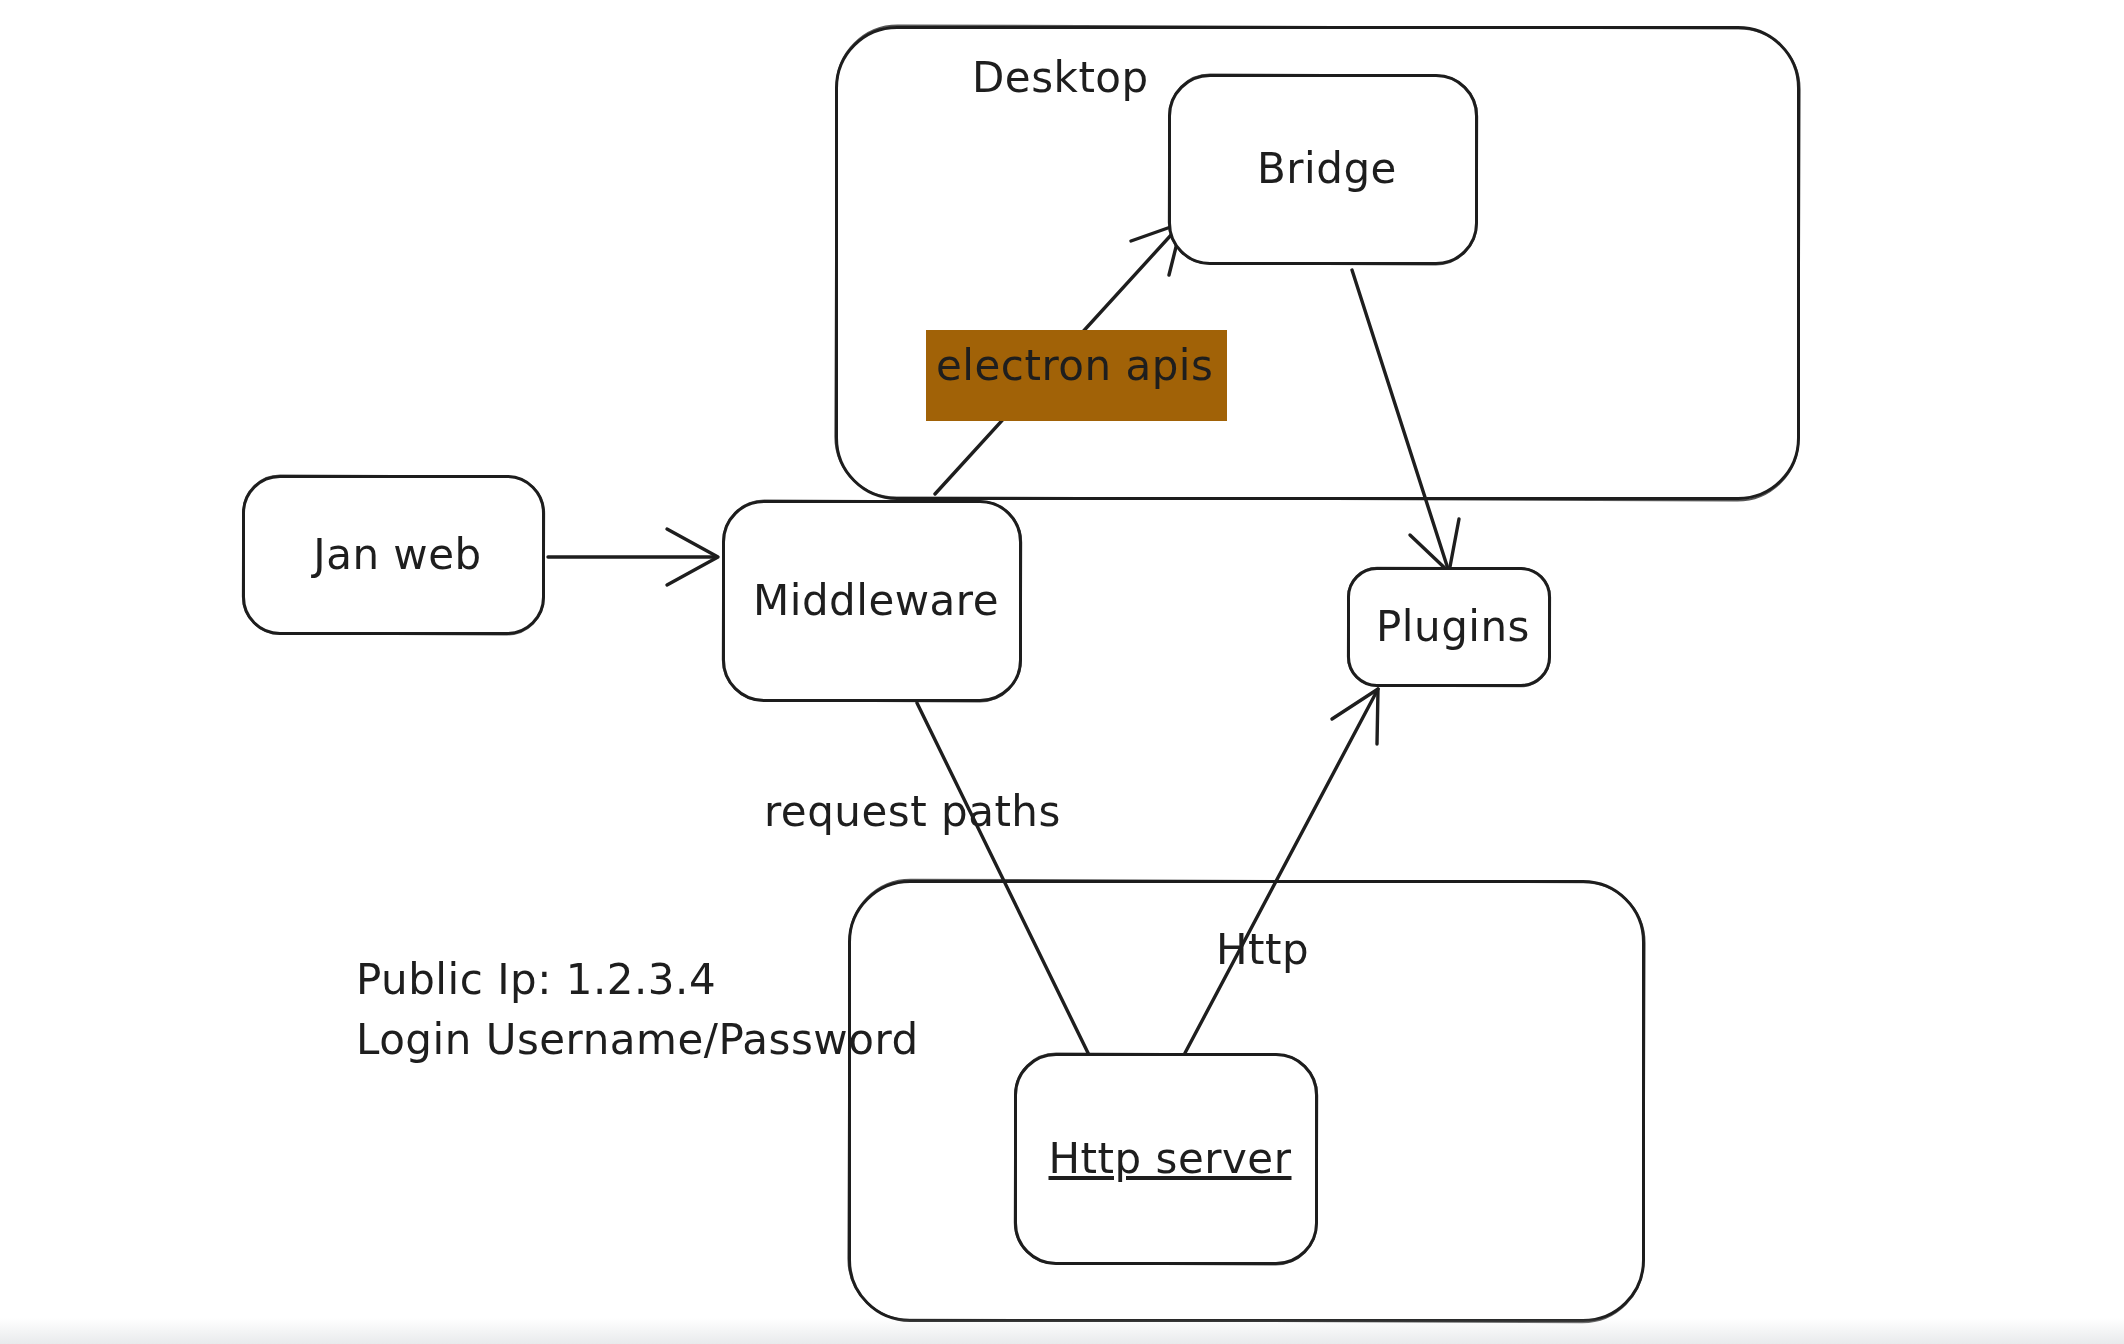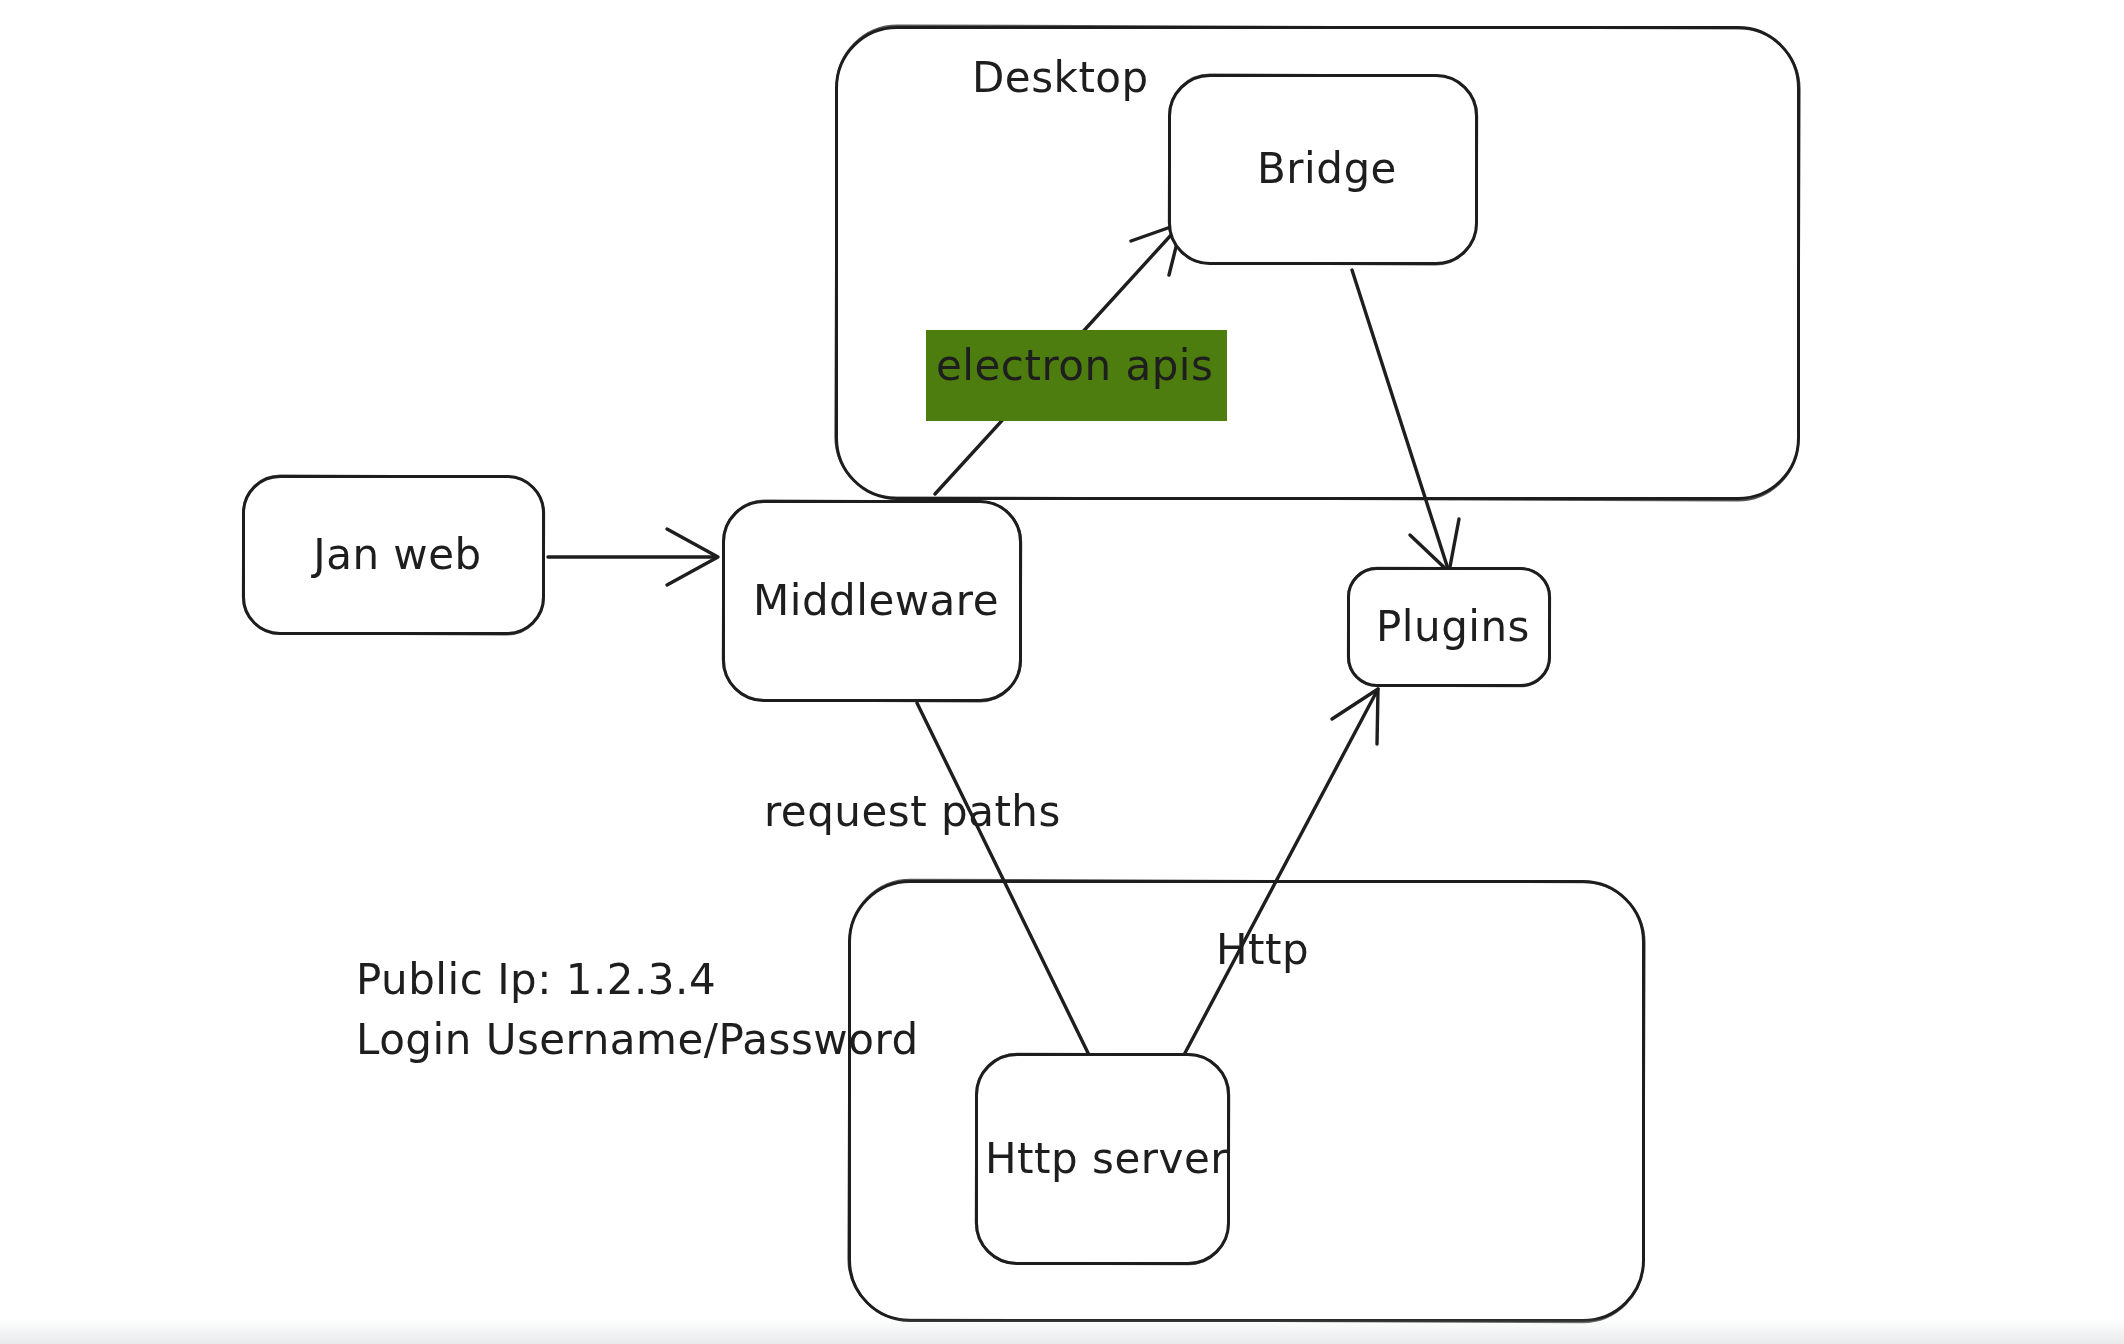--- a/index.html
+++ b/index.html
@@ -45,21 +45,21 @@
     padding-left: 8px;
   }
 
   #desktop-box  { left: 835px;  top: 26px;   width: 965px; height: 474px; }
   #cloud-box    { left: 848px;  top: 880px;  width: 797px; height: 442px; }
 
   #janweb-box     { left: 242px;  top: 475px;  width: 303px; height: 160px; border-radius: 38px; }
   #middleware-box { left: 722px;  top: 500px;  width: 300px; height: 202px; }
   #bridge-box     { left: 1168px; top: 74px;   width: 310px; height: 191px; }
   #plugins-box    { left: 1347px; top: 567px;  width: 204px; height: 120px; border-radius: 30px; }
-  #httpserver-box { left: 975px;  top: 1053px; width: 255px; height: 212px; }
+  #httpserver-box { left: 1014px;  top: 1053px; width: 304px; height: 212px; text-decoration: underline; }
 
   .node-label {
     font-size: 42px;
     line-height: 1.2;
     white-space: nowrap;
     letter-spacing: 0.5px;
   }
 
   
   svg.connectors {
@@ -83,21 +83,21 @@
     z-index: 4;
     font-size: 42px;
     line-height: 1.25;
     white-space: nowrap;
     letter-spacing: 0.5px;
   }
   #desktop-label { left: 972px;  top: 52px; }
   #cloud-label   { left: 1216px; top: 924px; }
   #electron-apis-label {
     left: 926px; top: 330px;
-    background: #4d7c0f;            
+    background: #a16207;            
     padding: 10px 14px 28px 10px;
   }
   #request-paths-label { left: 764px; top: 786px; }
 
   #annotation {
     position: absolute;
     z-index: 4;
     left: 356px; top: 950px;
     font-size: 42px;
     line-height: 60px;

